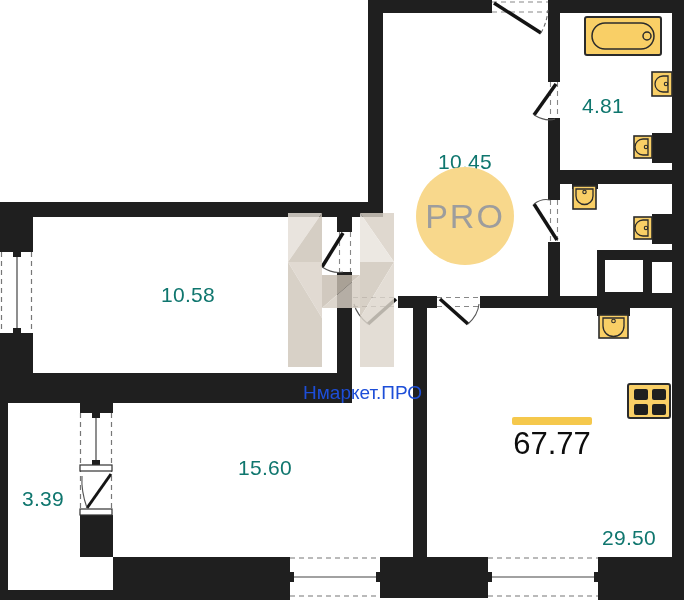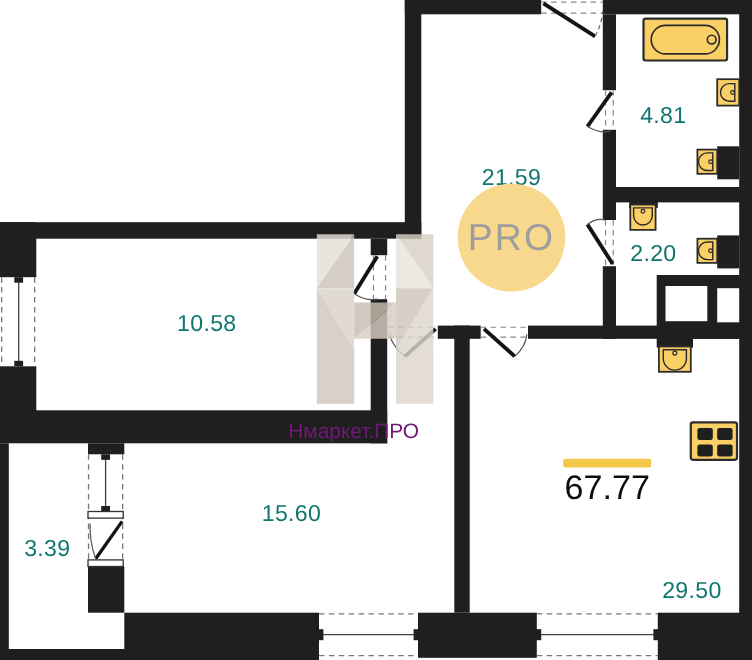--- a/index.html
+++ b/index.html
@@ -8,22 +8,22 @@
   .plan svg{position:absolute;left:0;top:0;}
   .room-label{position:absolute;width:100px;text-align:center;font-size:21px;color:#0f766e;
         letter-spacing:.3px;}
   .total-label{position:absolute;left:482px;top:426px;width:140px;text-align:center;
         font-size:31px;font-weight:normal;color:#0d0d0d;}
   .total-bar{position:absolute;left:512px;top:417px;width:80px;height:8px;background:#F5C84C;
         border-radius:2px;}
   .pro-badge{position:absolute;left:416px;top:167px;width:98px;height:98px;border-radius:50%;
         background:#F8D88C;display:flex;align-items:center;justify-content:center;
         font-size:34px;font-weight:normal;letter-spacing:2px;color:#9D9D9D;}
-  .brand-text{position:absolute;left:262px;top:382px;width:160px;text-align:left;
-        font-size:19px;color:#701a75;}
+  .brand-text{position:absolute;left:262px;top:382px;width:160px;text-align:right;
+        font-size:19px;color:#1d4ed8;}
 </style>
 </head>
 <body>
 
 <div class="plan">
 
 <svg width="684" height="600" viewBox="0 0 684 600">
 
   <g fill="#1f1f1f" stroke="none">
     <rect x="368" y="0" width="124" height="13"></rect>
@@ -192,23 +192,22 @@
     <polygon points="360,213 394,213 394,262" fill="#d8d0c5"></polygon>
     <polygon points="360,213 360,262 394,262" fill="#e8e3dc"></polygon>
     <polygon points="360,262 394,262 360,318" fill="#cfc6ba"></polygon>
     <polygon points="394,262 394,367 360,367 360,318" fill="#ddd6cc"></polygon>
     <polygon points="322,275 360,275 322,308" fill="#c8beb1"></polygon>
     <polygon points="360,275 360,308 322,308" fill="#d6cec3"></polygon>
   </g>
 </svg>
 
   <div class="room-label" style="left:138px;top:283px;">10.58</div>
-  <div class="room-label" style="left:415px;top:150px;">21.59</div>
+  <div class="room-label" style="left:415px;top:150px;">10.45</div>
   <div class="room-label" style="left:553px;top:94px;">4.81</div>
-  <div class="room-label" style="left:544px;top:219px;">2.20</div>
   <div class="room-label" style="left:215px;top:456px;">15.60</div>
   <div class="room-label" style="left:-7px;top:487px;">3.39</div>
   <div class="room-label" style="left:579px;top:526px;">29.50</div>
 
   <div class="total-bar"></div>
   <div class="total-label">67.77</div>
 
   <div class="pro-badge">
       <span>PRO</span>
     </div>

